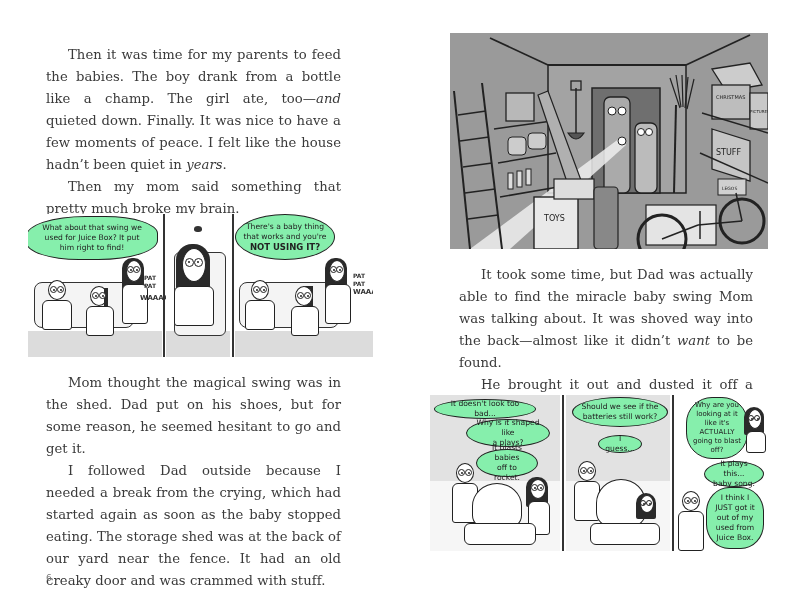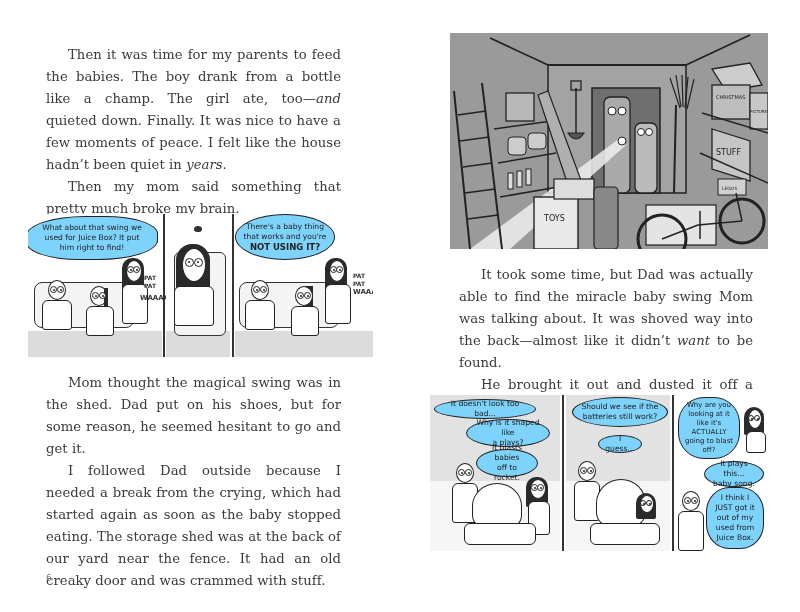--- a/index.html
+++ b/index.html
@@ -18,21 +18,21 @@
   .tb3 { left: 459px; top: 264px; width: 294px; }
 
   .page-number { position: absolute; left: 46px; top: 573px; font-size: 9px; color: #777; font-family: "DejaVu Sans", sans-serif; }
 
   
   .comic { position: absolute; }
   .panel { position: absolute; top: 0; bottom: 0; overflow: hidden; background: #fff; }
   .panel .floor { position: absolute; left: 0; right: 0; bottom: 0; height: 26px; background: #dcdcdc; }
   .divider { position: absolute; top: 0; bottom: 0; width: 1.5px; background: #333; }
 
-  .bubble { position: absolute; border: 1.6px solid #222; border-radius: 50%/50%; background: #7dd3fc;
+  .bubble { position: absolute; border: 1.6px solid #222; border-radius: 50%/50%; background: #86efac;
             font-family: "DejaVu Sans", sans-serif; font-size: 7.6px; line-height: 10px; color: #222;
             text-align: center; display: flex; align-items: center; justify-content: center; padding: 2px 6px; }
   .bubble span { display: block; }
   .sfx { position: absolute; font-family: "DejaVu Sans", sans-serif; font-size: 6px; color: #333; font-weight: bold; line-height: 8px; }
 
   .fig { position: absolute; }
   .head { position: absolute; border: 1.5px solid #222; border-radius: 50%; background: #fff; }
   .eye { position: absolute; width: 7px; height: 7px; border: 1.3px solid #222; border-radius: 50%; background: #fff; }
   .eye::after { content: ""; position: absolute; left: 2px; top: 2px; width: 2px; height: 2px; background: #222; border-radius: 50%; }
   .hair { position: absolute; background: #2a2a2a; }
@@ -313,21 +313,21 @@
     <div class="fig" style="left:72px; top:100px;">
       <div class="hair" style="left:-2px; top:-2px; width:20px; height:26px; border-radius:10px 10px 2px 2px;"></div>
       <div class="head" style="left:2px; top:0; width:14px; height:18px;"></div>
       <div class="eye" style="left:2px; top:5px; width:6px; height:6px;"></div>
       <div class="eye" style="left:8px; top:5px; width:6px; height:6px;"></div>
     </div>
   </div>
   <div class="divider" style="left:242px;"></div>
 
   <div class="panel" style="left:246px; width:94px;">
-    <div class="bubble" style="left:2px; top:2px; width:62px; height:62px; border-radius:42%; font-size:7px; line-height:9px; padding:2px 3px;">
+    <div class="bubble" style="left:10px; top:2px; width:62px; height:62px; border-radius:42%; font-size:7px; line-height:9px; padding:2px 3px;">
       <div>
         <span>Why are you</span>
         <span>looking at it</span>
         <span>like it's</span>
         <span>ACTUALLY</span>
         <span>going to blast</span>
         <span>off?</span>
       </div>
     </div>
     <div class="fig" style="left:70px; top:14px;">

